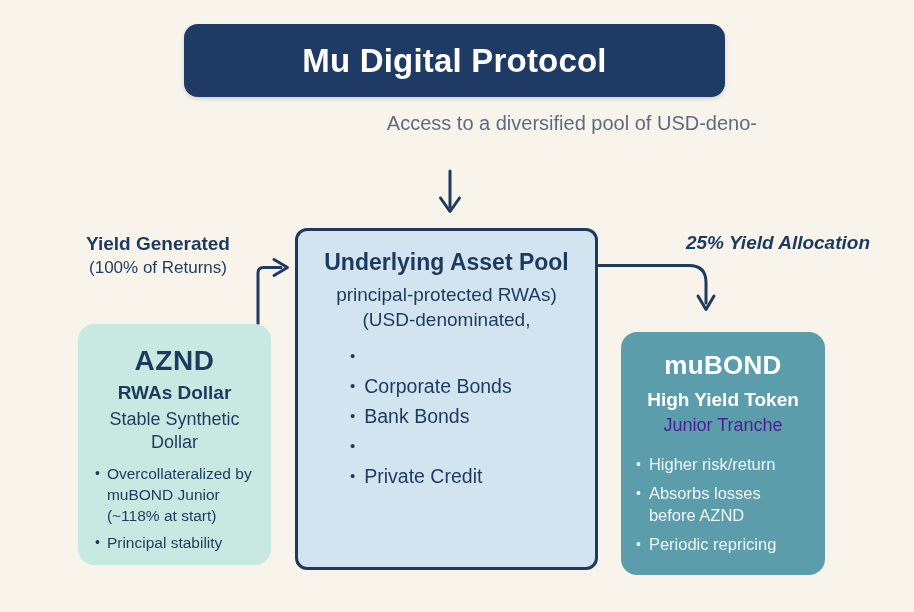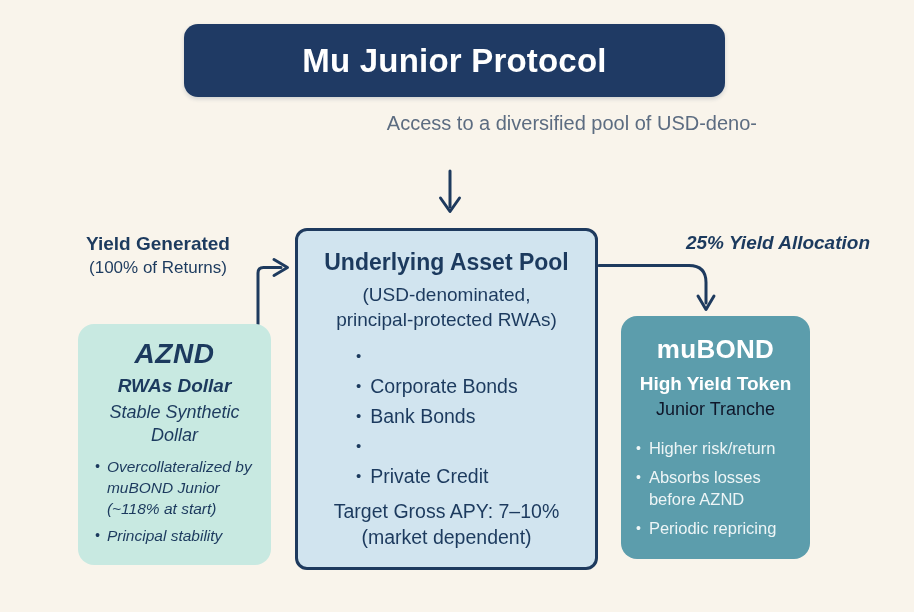--- a/index.html
+++ b/index.html
@@ -41,53 +41,52 @@
   .label-left .l1 { font-size: 19px; font-weight: 700; color: #1c3a5e; }
   .label-left .l2 { font-size: 17px; font-weight: 400; color: #1c3a5e; margin-top: 3px; }
   .label-right {
     position: absolute; left: 652px; top: 232px; width: 218px; text-align: right;
     font-size: 19px; font-weight: 700; color: #1c3a5e; font-style: italic;
   }
 
   
   .box-aznd {
     position: absolute; left: 78px; top: 324px; width: 193px; height: 241px;
-    background: #c8e9e1; border-radius: 16px; padding: 14px 13px 12px;
+    background: #c8e9e1; border-radius: 16px; padding: 21px 13px 12px;
     text-align: center;
-    font-style: italic;
   }
   .box-aznd .title { font-size: 28px; font-weight: 700; color: #1c3a5e; letter-spacing: 0.5px; }
   .box-aznd .sub { font-size: 19px; font-weight: 700; margin-top: 5px; }
   .box-aznd .desc { font-size: 18px; font-weight: 400; line-height: 23px; margin-top: 4px; }
   .box-aznd ul { list-style: none; text-align: left; margin-top: 9px; padding: 0 0 0 4px; }
   .box-aznd li { display: flex; gap: 7px; font-size: 15.5px; line-height: 21px; margin-bottom: 6px; }
   .box-aznd li .dot { flex: 0 0 auto; font-size: 14px; line-height: 21px; }
 
   
   .box-pool {
     position: absolute; left: 295px; top: 228px; width: 303px; height: 342px;
     background: #d1e4ef; border: 3px solid #1e3a5e; border-radius: 12px;
-    padding: 18px 14px 10px; text-align: center;
+    padding: 18px 8px 10px; text-align: center;
   }
   .box-pool .title { font-size: 23px; font-weight: 700; color: #1c3a5e; }
   .box-pool .sub { font-size: 19px; font-weight: 500; line-height: 25px; margin-top: 6px; }
   .box-pool ul { list-style: none; text-align: left; margin: 9px 0 0 44px; padding: 0; }
   .box-pool li { display: flex; gap: 9px; font-size: 19.5px; line-height: 30px; font-weight: 400; }
   .box-pool li .dot { flex: 0 0 auto; font-size: 15px; line-height: 30px; }
   .box-pool .footer { font-size: 19.5px; font-weight: 500; line-height: 26px; margin-top: 7px; }
 
   
   .box-mubond {
-    position: absolute; left: 621px; top: 316px; width: 189px; height: 243px;
+    position: absolute; left: 621px; top: 332px; width: 204px; height: 243px;
     background: #5c9dac; border-radius: 16px; padding: 18px 13px 12px;
     text-align: center; color: #ffffff;
   }
   .box-mubond .title { font-size: 26px; font-weight: 700; letter-spacing: 0.3px; }
   .box-mubond .sub { font-size: 19px; font-weight: 700; margin-top: 8px; }
-  .box-mubond .desc { font-size: 18px; font-weight: 400; margin-top: 4px; color: #0f172a; }
+  .box-mubond .desc { font-size: 18px; font-weight: 400; margin-top: 4px; color: #4c1d95; }
   .box-mubond ul { list-style: none; text-align: left; margin-top: 17px; padding: 0 0 0 2px; }
   .box-mubond li { display: flex; gap: 8px; font-size: 16.5px; line-height: 22px; margin-bottom: 7px; color: #edf5f6; }
   .box-mubond li .dot { flex: 0 0 auto; font-size: 14px; line-height: 22px; }
 </style>
 </head>
 <body>
 
 <div class="stage">
 
   <svg class="arrows" width="914" height="612" viewBox="0 0 914 612">
@@ -101,21 +100,21 @@
         <path d="M274 259.5 L287.5 267.5 L274 275.5"></path>
       </g>
       <g>
         <path d="M599 265.5 H 689 Q706 265.5 706 282.5 V 303"></path>
         <path d="M698 296 L706 309.5 L714 296"></path>
       </g>
     </g>
   </svg>
 
   <div class="header-box">
-    <h1>Mu Junior Protocol</h1>
+    <h1>Mu Digital Protocol</h1>
   </div>
 
   <div class="subtitle">
     <div>Access to a diversified pool of USD-deno-</div>
   </div>
 
   <div class="label-left">
     <div class="l1">Yield Generated</div>
     <div class="l2">(100% of Returns)</div>
   </div>
@@ -134,22 +133,22 @@
       <li>
         <span class="dot">•</span>
         <span>Principal stability</span>
       </li>
     </ul>
   </div>
 
   <div class="box-pool">
     <div class="title">Underlying Asset Pool</div>
     <div class="sub">
+      <div>principal-protected RWAs)</div>
       <div>(USD-denominated,</div>
-      <div>principal-protected RWAs)</div>
     </div>
     <ul>
       <li>
         <span class="dot">•</span>
       </li>
       <li>
         <span class="dot">•</span>
         <span>Corporate Bonds</span>
       </li>
       <li>
@@ -157,24 +156,20 @@
         <span>Bank Bonds</span>
       </li>
       <li>
         <span class="dot">•</span>
       </li>
       <li>
         <span class="dot">•</span>
         <span>Private Credit</span>
       </li>
     </ul>
-    <div class="footer">
-      <div>Target Gross APY: 7–10%</div>
-      <div>(market dependent)</div>
-    </div>
   </div>
 
   <div class="box-mubond">
     <div class="title">muBOND</div>
     <div class="sub">High Yield Token</div>
     <div class="desc">Junior Tranche</div>
     <ul>
       <li>
         <span class="dot">•</span>
         <span>Higher risk/return</span>

